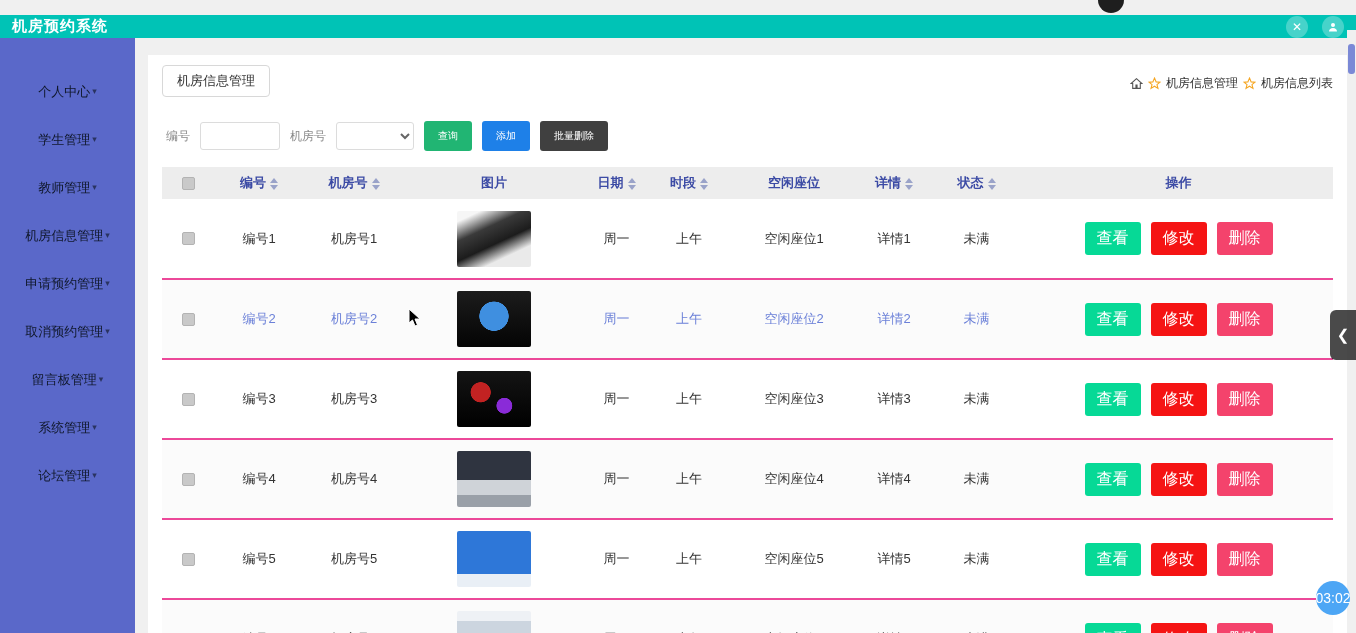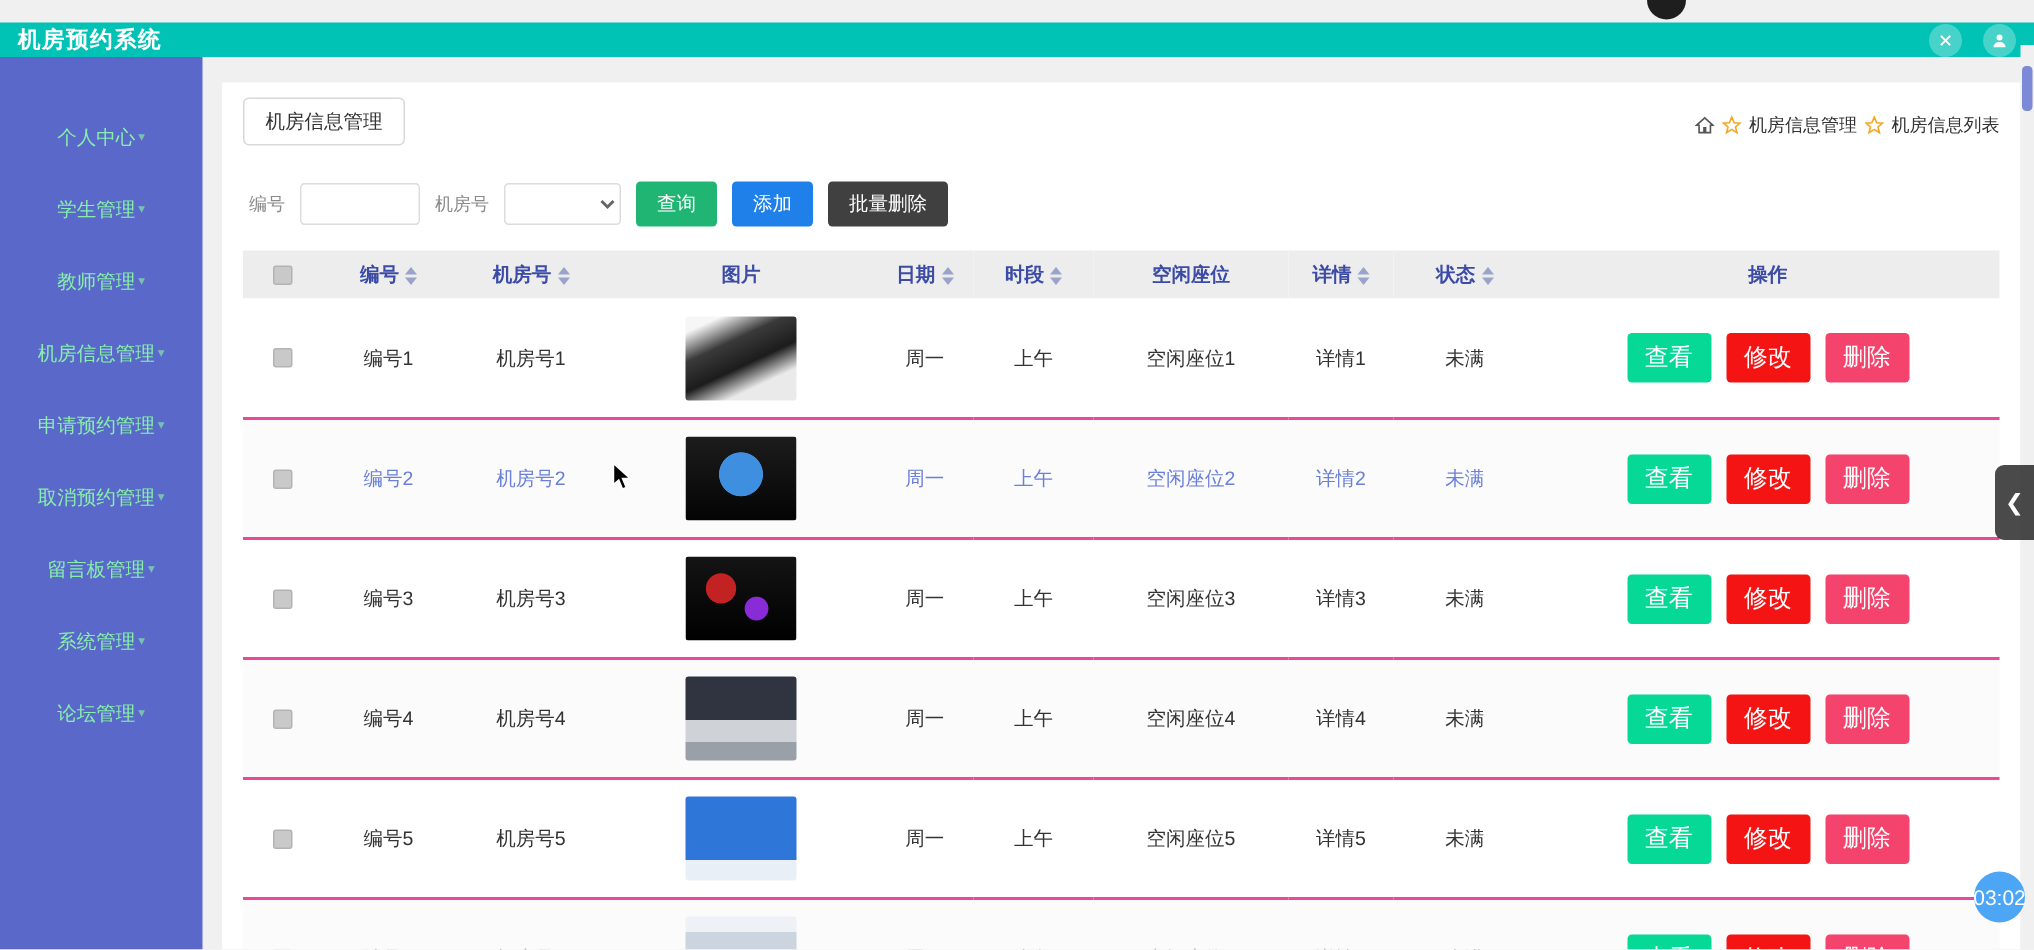--- a/index.html
+++ b/index.html
@@ -8,39 +8,39 @@
 
   
   .topbar { position:absolute; left:0; top:0; width:100%; height:23px; background:#00c3b6; display:flex; align-items:center; justify-content:space-between; padding:0 12px; z-index:5;margin-top:15px; }
   .topbar .title { color:#fff; font-size:15px; font-weight:bold; letter-spacing:1px; }
   .topbar .right { display:flex; align-items:center; gap:14px; }
   .hicon { width:22px; height:22px; border-radius:50%; background:rgba(255,255,255,.28); color:#fff; display:flex; align-items:center; justify-content:center; font-size:12px; cursor:pointer; }
   .dark-dot { position:absolute; left:1098px; top:-13px; width:26px; height:26px; border-radius:50%; background:#1e1e1e; z-index:6; }
 
   
   .sidebar { position:absolute; left:0; top:30px; bottom:0; width:135px; background:#5a68c9; padding-top:38px; z-index:4; }
-  .side-item { color:#86efac; font-size:13px; text-align:center; padding:15px 0; cursor:pointer; white-space:nowrap; }
+  .side-item { color:#0f172a; font-size:13px; text-align:center; padding:15px 0; cursor:pointer; white-space:nowrap; }
   .side-item .caret { font-size:9px; opacity:.65; margin-left:2px; vertical-align:2px; }
 
   
   .main { position:absolute; left:135px; top:30px; right:0; bottom:0; background:#f0f0f0; }
   .vscroll { position:absolute; right:0; top:0; bottom:0; width:9px; background:#f0f0f0; z-index:7; }
   .vscroll .thumb { position:absolute; top:14px; right:1px; width:7px; height:30px; background:#7b89d6; border-radius:3px; }
   .card { position:absolute; left:13px; top:25px; right:9px; bottom:0; background:#fff; padding:10px 14px 0 14px; overflow:hidden; }
 
   .card-top { display:flex; justify-content:space-between; align-items:flex-start; }
   .tab-box { display:inline-block; border:1px solid #d8d8d8; border-radius:4px; background:#fff; padding:6px 14px; font-size:13px; color:#333; cursor:pointer; }
   .breadcrumb { display:flex; align-items:center; gap:5px; font-size:12px; color:#333; margin-top:10px; }
   .breadcrumb svg { display:block; }
 
   .search-row { display:flex; align-items:center; margin:24px 0 0 4px; gap:10px; }
   .search-row label { font-size:12px; color:#8a8a8a; }
   .inp { width:80px; height:28px; border:1px solid #dcdcdc; border-radius:3px; background:#fff; padding:0 6px; font-size:12px; color:#333; }
   select.inp { width:78px; color:#666; }
-  .btn { border:none; border-radius:3px; color:#fff; font-size:13px; height:30px; padding:0 14px; cursor:pointer; }
+  .btn { border:none; border-radius:3px; color:#fff; font-size:10px; height:30px; padding:0 14px; cursor:pointer; }
   .btn-query { background:#21b573; }
   .btn-add { background:#1e80e8; }
   .btn-batch { background:#404040; }
 
   
   table { width:100%; border-collapse:collapse; margin-top:16px; table-layout:fixed; }
   thead tr { background:#ededed; height:32px; }
   th { color:#3c4ba5; font-size:13px; font-weight:bold; text-align:center; white-space:nowrap; }
   tbody tr { height:80px; border-bottom:2px solid #ec4899; background:#fff; }
   tbody tr:nth-child(even) { background:#fbfbfb; }

